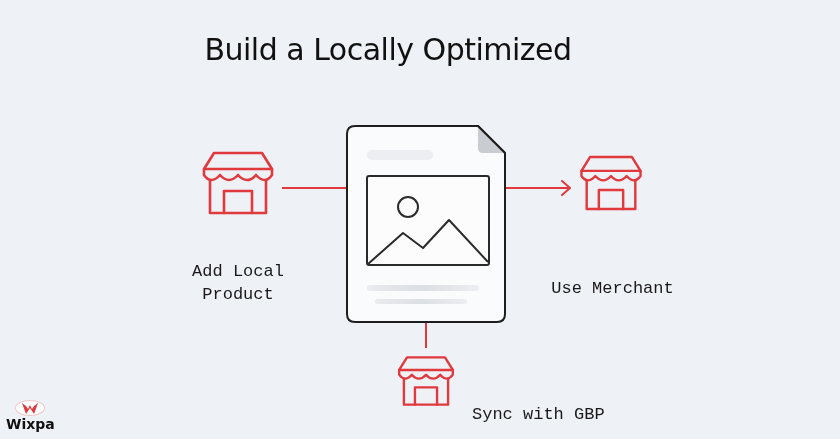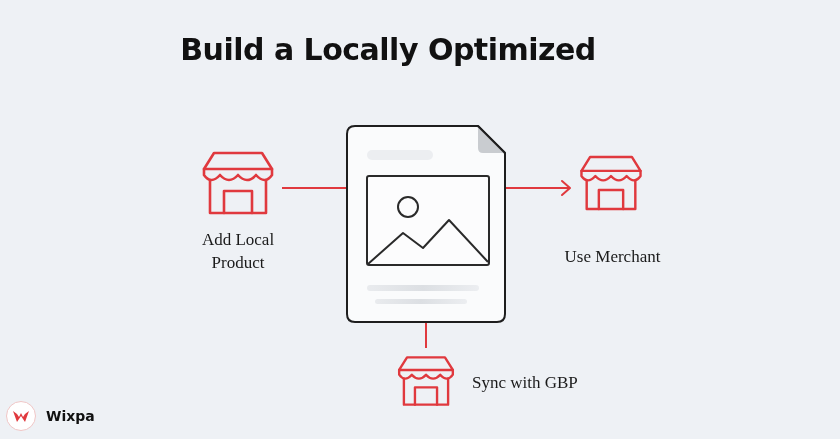--- a/index.html
+++ b/index.html
@@ -5,31 +5,31 @@
   html, body { margin:0; padding:0; }
   body {
     width:840px; height:439px; position:relative; overflow:hidden;
     background:#eef1f5;
     font-family:"Liberation Sans", sans-serif;
     color:#111;
   }
   .title {
     position:absolute; left:0; top:30px; width:776px;
     text-align:center; font-family:"DejaVu Sans", sans-serif;
-    font-weight:bold; font-size:30px; line-height:40px; letter-spacing:-0.5px;
+    font-weight:normal; font-size:30px; line-height:40px; letter-spacing:-0.5px;
   }
   .title div { display:block; }
   .label {
-    position:absolute; font-family:Liberation Serif, serif;
-    font-size:17px; line-height:23px; text-align:center; color:#1a1a1a;
+    position:absolute; font-family:Liberation Mono, monospace;
+    font-size:17px; line-height:23px; text-align:center; color:#1a1a1a;margin-top:32px;
   }
   .abs { position:absolute; }
   .brand {
     position:absolute; left:6px; top:400px; height:32px;
-    display:flex; align-items:center; gap:10px;
+    display:flex; align-items:center; gap:0;flex-direction:column;
   }
   .brand-logo {
     width:28px; height:28px; border-radius:50%;
     background:#fff; border:1px solid #f0c6c6;
     display:flex; align-items:center; justify-content:center;
   }
   .brand-name {
     font-family:"DejaVu Sans", sans-serif; font-weight:bold; font-size:14px; color:#111;
   }
 </style>

